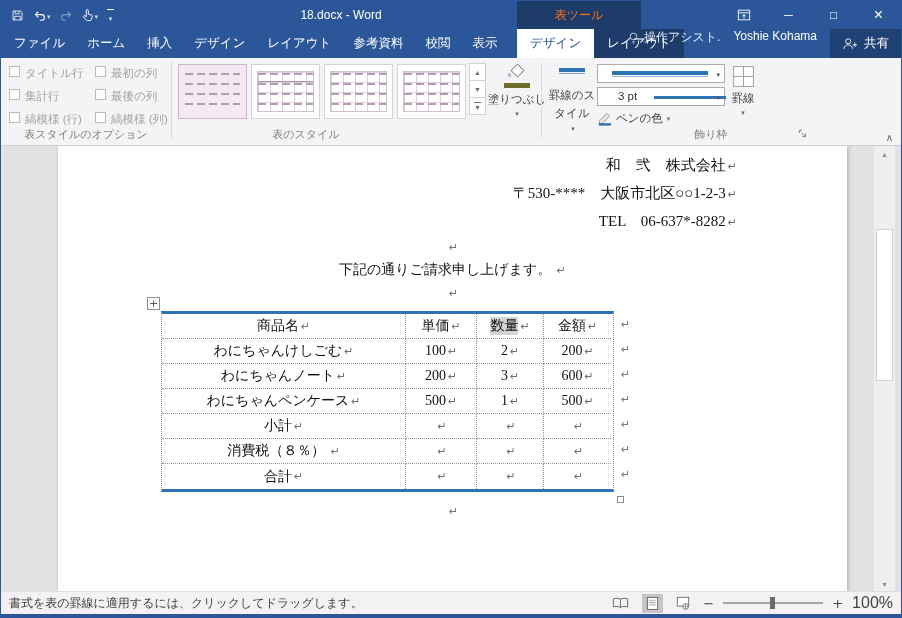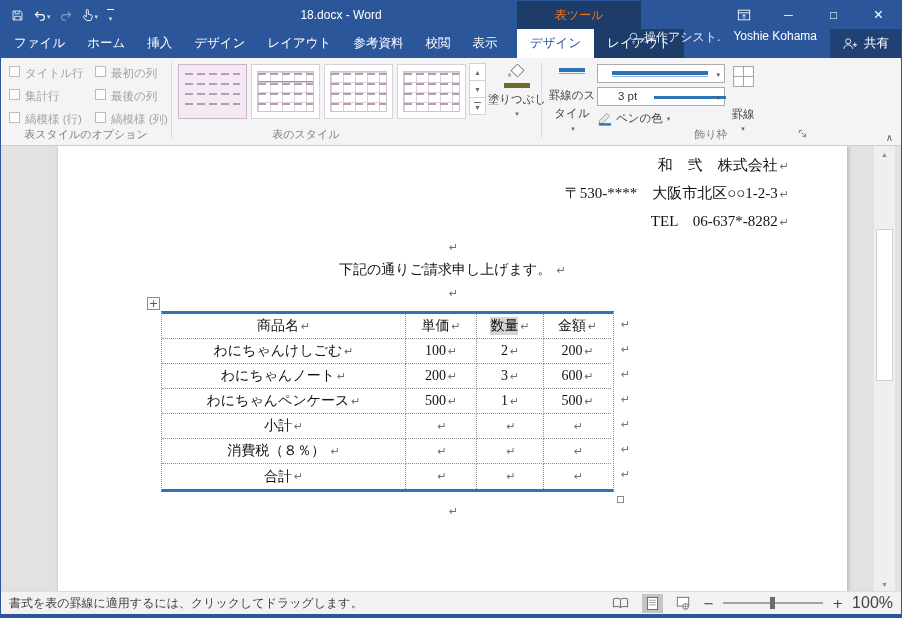--- a/index.html
+++ b/index.html
@@ -70,21 +70,21 @@
   .btn-pen{position:absolute;left:596px;top:53px;display:flex;align-items:center;gap:4px;font-size:11.5px;color:#444}
   .btn-borders{position:absolute;left:724px;top:7px;width:36px}
   .btn-painter{position:absolute;left:762px;top:4px;width:48px;height:79px;background:#cbc9ca;border:1px solid #bab8b9;display:flex;flex-direction:column;align-items:center;font-size:11.5px;color:#3b3b3b;padding-top:3px}
   .btn-painter .lbl{line-height:14px;margin-top:2px}
   .dlg-launcher{position:absolute;left:797px;top:66px}
   .collapse{position:absolute;right:8px;bottom:2px;font-size:10px;color:#605e5c}
 
   
   .docarea{position:absolute;left:0;top:145px;width:100%;height:447px;background:#e3e2e2;overflow:hidden}
   .page{position:absolute;left:57px;top:0;width:789px;height:447px;background:#fff;box-shadow:1px 0 4px rgba(0,0,0,.25);font-family:"Liberation Serif","DejaVu Serif",serif;color:#111}
-  .rline{text-align:right;padding-right:58px;font-size:15px;line-height:27px;white-space:pre}
+  .rline{text-align:right;padding-right:110px;font-size:15px;line-height:27px;white-space:pre}
   .cline{text-align:center;font-size:14px;line-height:22px}
   .pm{font-family:"DejaVu Sans",sans-serif;font-size:11px;color:#6f6f6f;margin-left:2px}
   .page .top-pad{height:6px}
   .table-wrap{position:relative;margin:6px 0 0 103px;width:453px}
   .tbl-handle{position:absolute;left:-14px;top:-14px;width:13px;height:13px;border:1px solid #8f8f8f;background:#fcfcfc;font:11px/11px "DejaVu Sans",sans-serif;color:#555;text-align:center}
   .itable{display:grid;grid-template-columns:244px 71px 67px 67px;border-top:3px solid #2e74b5;border-bottom:3px solid #2e74b5;border-left:1px dotted #8f8f8f;border-right:1px dotted #8f8f8f;background:#fff}
   .cell{height:25px;display:flex;align-items:center;justify-content:center;font-size:14px;border-right:1px dotted #8f8f8f;border-bottom:1px dotted #8f8f8f;white-space:pre}
   .cell.c3{border-right:none}
   .cell.r6{border-bottom:none}
   .cell .hl{background:#d4d4d4}
@@ -284,21 +284,21 @@
           <rect x="2" y="13" width="13" height="2.6" fill="#2e74b5"></rect>
         </svg>
       <span>ペンの色</span>
       <span class="caret" style="margin-top:0">▾</span>
     </div>
     <div class="ribbon-btn btn-borders">
       <svg width="23" height="23" viewBox="0 0 22 22">
           <rect x="1.5" y="1.5" width="19" height="19" fill="#fff" stroke="#a7a5a3"></rect>
           <path d="M11 1.5v19M1.5 11h19" stroke="#a7a5a3"></path>
         </svg>
-      <span class="lbl" style="margin-top:19px">罫線</span>
+      <span class="lbl" style="margin-top:3px">罫線</span>
       <span class="caret">▾</span>
     </div>
     <div class="grp-label" style="left:655px;width:110px">飾り枠</div>
     <span class="dlg-launcher">
       <svg width="9" height="9" viewBox="0 0 10 10">
           <path d="M1.5 4.5v-3h3" fill="none" stroke="#7a7876"></path>
           <path d="M4 4l4 4" stroke="#7a7876"></path>
           <path d="M8.5 5v3.5H5" fill="none" stroke="#7a7876"></path>
         </svg>
     </span>

